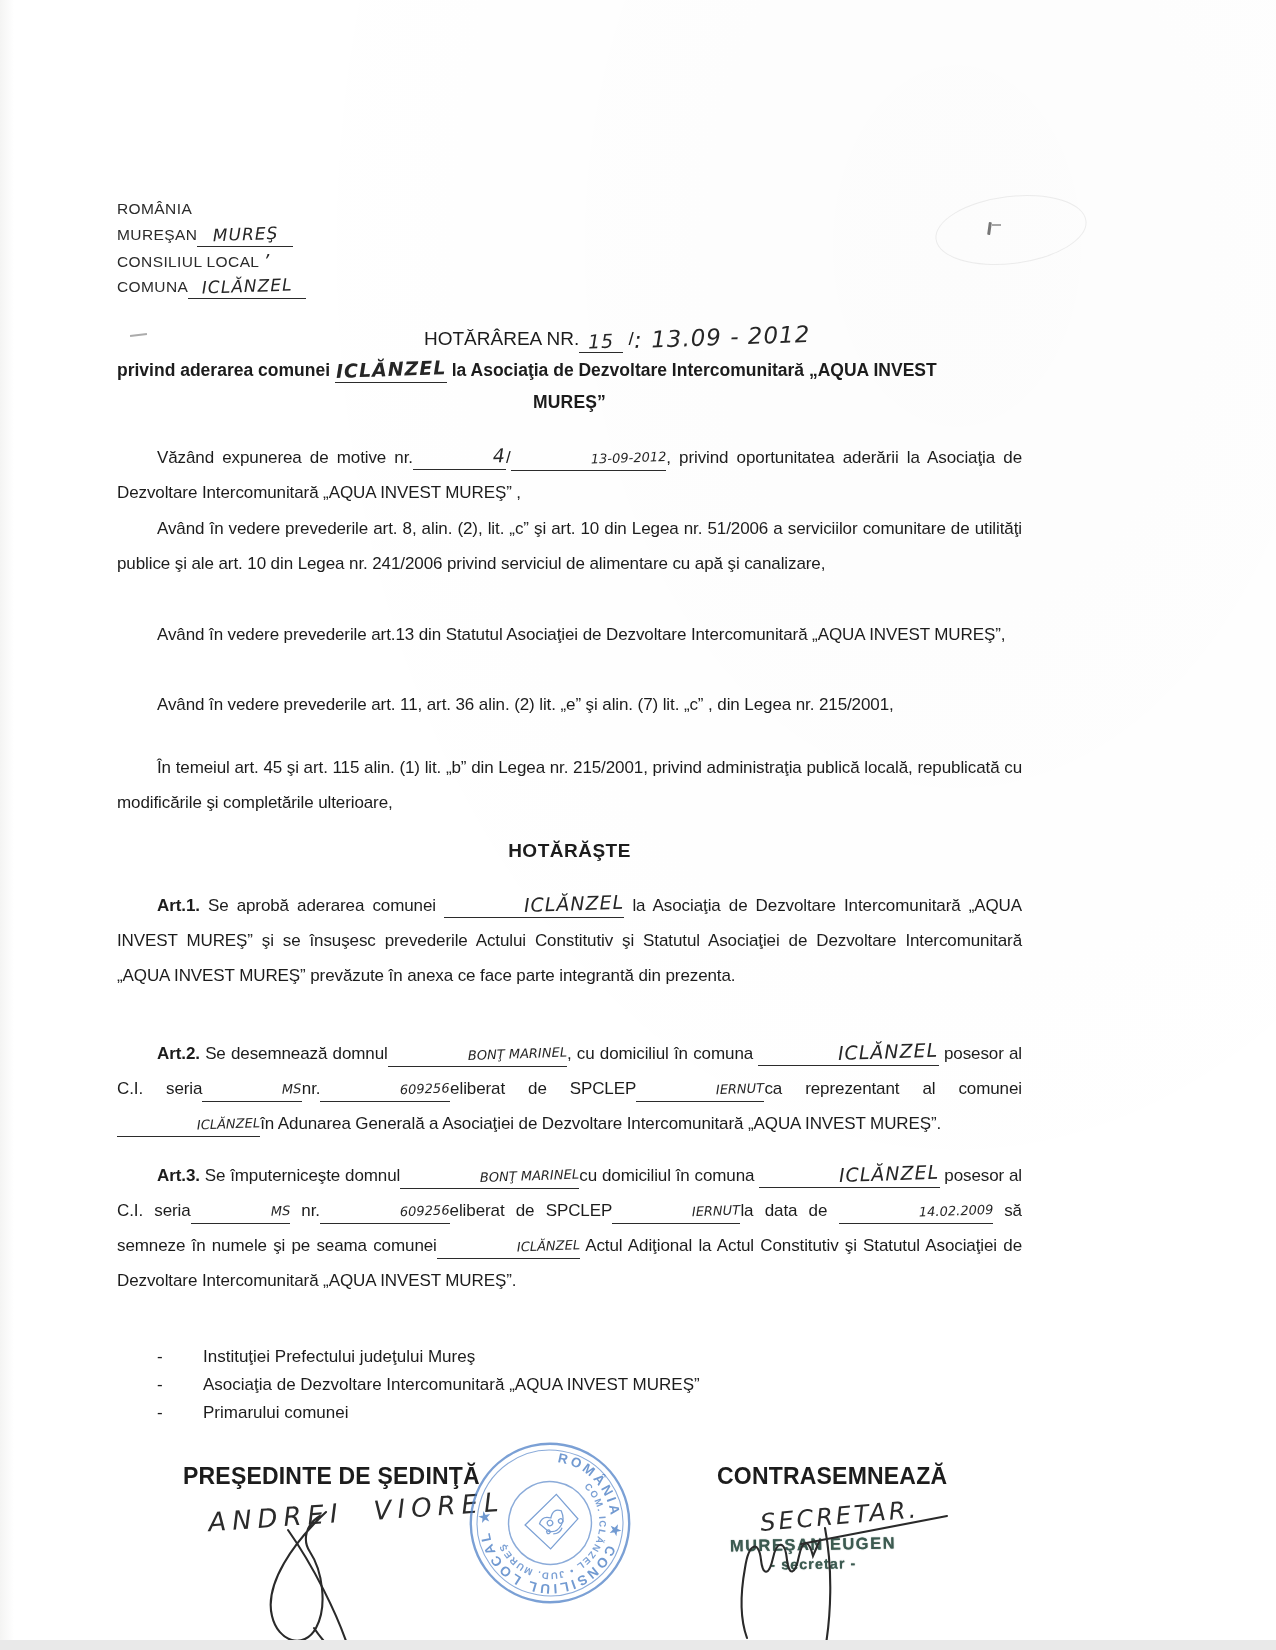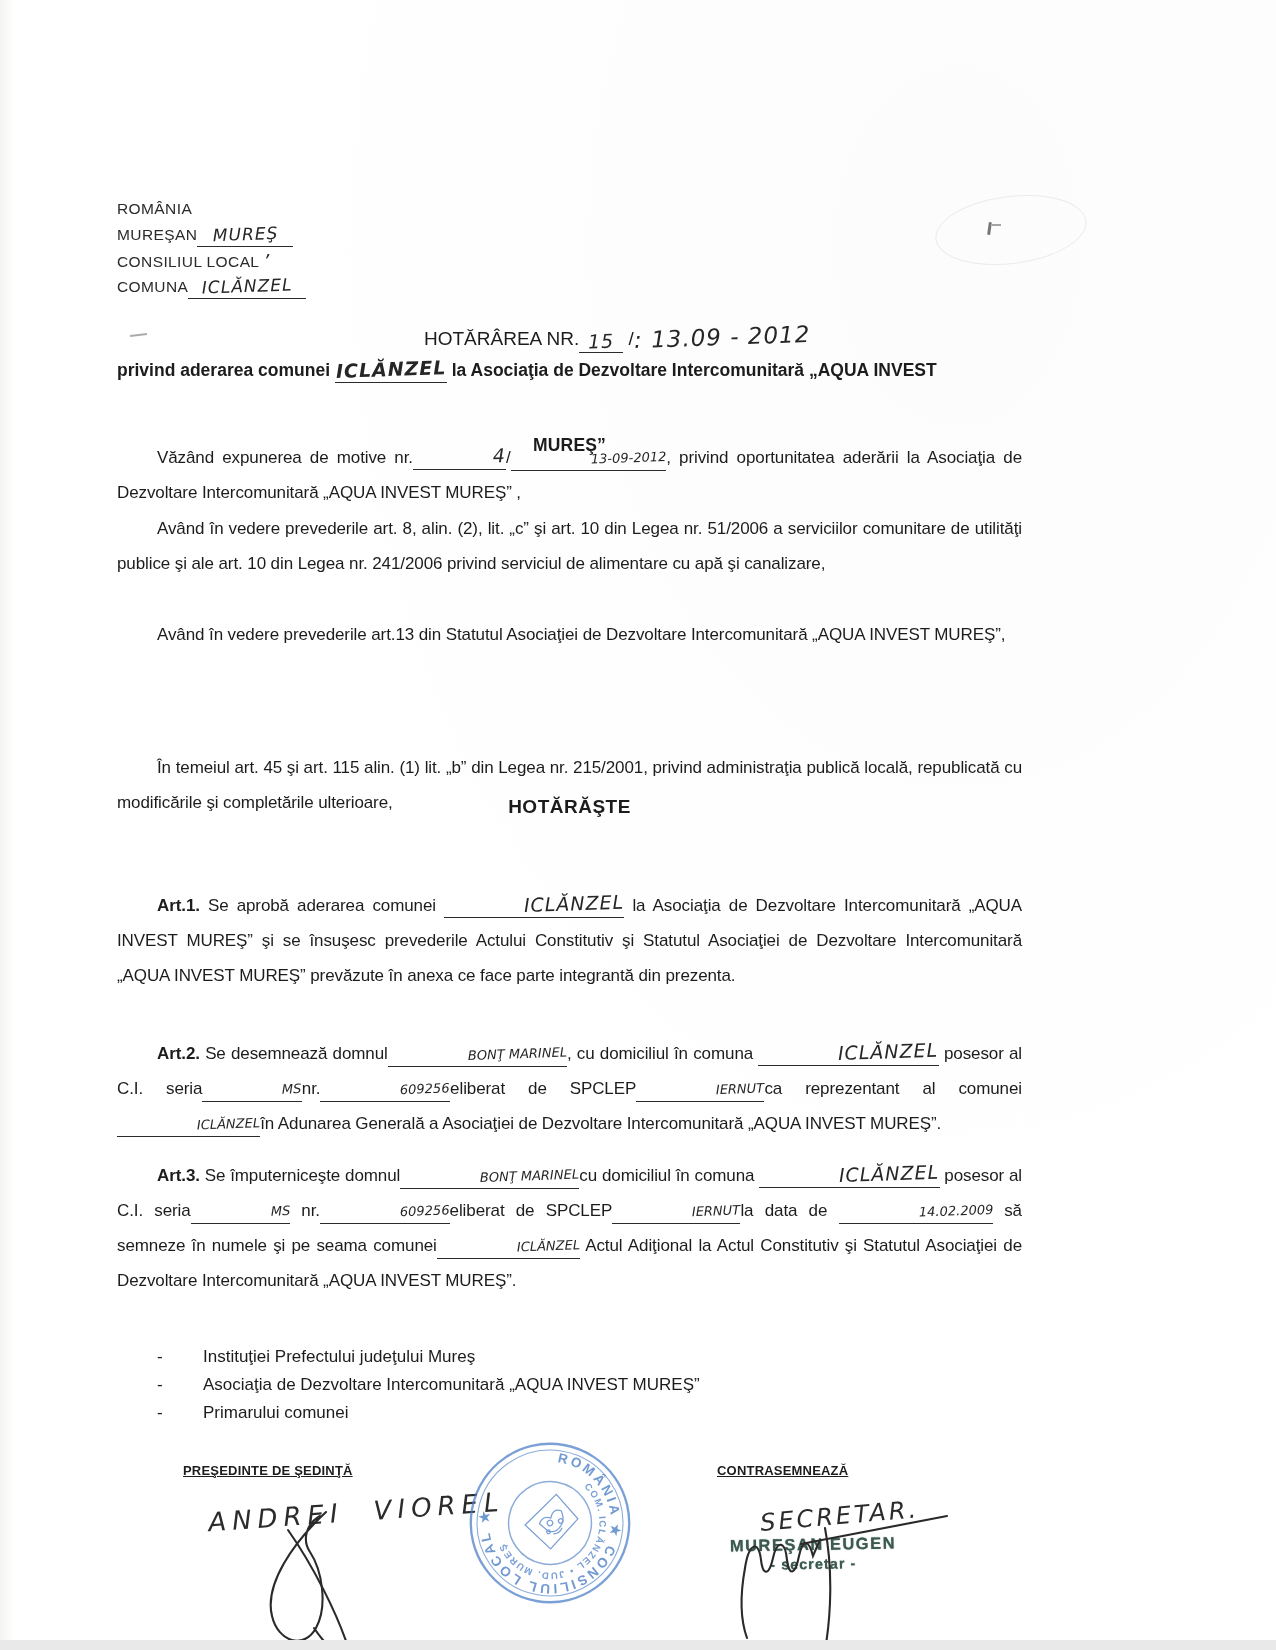--- a/index.html
+++ b/index.html
@@ -20,32 +20,32 @@
   .hand{font-family:"DejaVu Sans",sans-serif;font-style:italic;color:#262626;letter-spacing:1px;}
   .blank .hand{display:inline-block;transform:rotate(-2deg) translateY(-3px);font-size:19px;}
   .hand-sm{font-size:13px !important;letter-spacing:0 !important;}
   .hand-lg{font-size:23px !important;}
   .hdr-hand{font-size:17px !important;}
   .bold{font-weight:bold;}
   
   .title1{position:absolute;left:424px;top:324px;font-size:19px;white-space:nowrap;}
   .title1 .hand{display:inline-block;transform:rotate(-2deg);}
   .title2{position:absolute;left:117px;top:360px;width:905px;font-size:17.5px;}
-  .title3{position:absolute;left:117px;top:392px;width:905px;text-align:center;font-size:17.5px;font-weight:bold;letter-spacing:.2px;margin-top:43px;}
+  .title3{position:absolute;left:117px;top:392px;width:905px;text-align:center;font-size:17.5px;font-weight:bold;letter-spacing:.2px;}
   .title2{font-weight:bold;}
   .pen-dash{position:absolute;left:130px;top:334px;width:17px;height:2px;background:#666;opacity:.55;transform:rotate(-6deg);}
   
   .para{position:absolute;left:117px;width:905px;font-size:17px;line-height:35px;text-align:justify;text-indent:40px;letter-spacing:-.1px;}
-  .heading{position:absolute;left:117px;top:796px;width:905px;text-align:center;font-size:19px;font-weight:bold;letter-spacing:.5px;}
+  .heading{position:absolute;left:117px;top:840px;width:905px;text-align:center;font-size:19px;font-weight:bold;letter-spacing:.5px;}
   
   .comm-list{position:absolute;left:117px;top:1343px;width:905px;font-size:17px;}
   .comm-row{display:flex;line-height:28px;}
   .comm-dash{width:46px;padding-left:40px;}
   
-  .sig-title{position:absolute;font-size:13px;font-weight:bold;letter-spacing:.2px;white-space:nowrap;text-decoration:underline;}
+  .sig-title{position:absolute;font-size:23px;font-weight:bold;letter-spacing:.2px;white-space:nowrap;}
   .sig-hand-name{position:absolute;left:208px;top:1497px;font-family:"DejaVu Sans",sans-serif;font-style:italic;font-size:26px;letter-spacing:6px;word-spacing:16px;color:#2b2b2b;transform:rotate(-4deg);white-space:nowrap;}
   .sig-hand-role{position:absolute;left:760px;top:1502px;font-family:"DejaVu Sans",sans-serif;font-style:italic;font-size:24px;letter-spacing:3px;color:#2b2b2b;transform:rotate(-5deg);white-space:nowrap;}
   .sec-stamp{position:absolute;left:730px;top:1535px;transform:rotate(-1deg);color:#3c5a50;text-shadow:0 0 1px rgba(60,90,80,.85);white-space:nowrap;}
   .sec-stamp .l1{font-size:16.5px;font-weight:bold;letter-spacing:1.5px;}
   .sec-stamp .l2{font-size:14.5px;font-weight:bold;text-align:center;margin-top:2px;letter-spacing:1px;}
   .sig-svg{position:absolute;}
   
   .round-stamp{position:absolute;left:460px;top:1433px;width:180px;height:180px;transform:rotate(-35deg);opacity:.92;}
   
   .faint-mark{position:absolute;left:935px;top:196px;width:150px;height:66px;border:1px solid rgba(120,120,120,.18);border-radius:50%;transform:rotate(-7deg);opacity:.7;}
@@ -77,20 +77,21 @@
 
   <div class="pen-dash"></div>
 
   <div class="title1"><span>HOTĂRÂREA  NR.</span><span class="blank" style="min-width: 44px;"><span class="hand">15</span></span><span> /</span><span class="hand hand-lg"> : 13.09 - 2012</span></div>
   <div class="title2"><span>privind aderarea comunei </span><span class="blank" style="min-width: 112px;"><span class="hand">ICLĂNZEL</span></span><span> la Asociaţia de Dezvoltare Intercomunitară „AQUA INVEST</span></div>
   <div class="title3">MUREŞ”</div>
 
   <div class="para" style="top:440px"><span>Văzând expunerea de motive nr.</span><span class="blank" style="min-width: 56px;"><span class="hand">4</span></span><span>/</span><span class="blank" style="min-width: 62px;"><span class="hand hand-sm">13-09-2012</span></span><span>, privind oportunitatea aderării la Asociaţia de Dezvoltare Intercomunitară „AQUA INVEST MUREŞ” ,</span></div>
   <div class="para" style="top:511px"><span>Având  în vedere prevederile art. 8, alin. (2), lit. „c” şi art. 10 din Legea nr. 51/2006 a serviciilor comunitare de utilităţi publice şi ale art. 10 din Legea nr. 241/2006 privind serviciul de alimentare cu apă şi canalizare,</span></div>
   <div class="para" style="top:617px"><span>Având în vedere prevederile art.13 din Statutul Asociaţiei de Dezvoltare Intercomunitară „AQUA INVEST MUREŞ”,</span></div>
+  <div class="para" style="top:687px"><span>Având în vedere prevederile art. 11, art. 36 alin. (2) lit. „e” şi alin. (7) lit. „c” , din Legea nr. 215/2001,</span></div>
   <div class="para" style="top:750px"><span>În temeiul art. 45 şi art. 115 alin. (1) lit. „b” din Legea nr. 215/2001, privind administraţia publică locală, republicată cu modificările şi completările ulterioare,</span></div>
 
   <div class="heading">HOTĂRĂŞTE</div>
 
   <div class="para" style="top:888px"><span class="bold">Art.1.</span><span>  Se  aprobă  aderarea  comunei </span><span class="blank" style="min-width: 118px;"><span class="hand">ICLĂNZEL</span></span><span> la Asociaţia de Dezvoltare Intercomunitară „AQUA INVEST MUREŞ” şi se însuşesc prevederile Actului Constitutiv şi Statutul Asociaţiei de Dezvoltare Intercomunitară „AQUA INVEST MUREŞ” prevăzute în anexa ce face parte integrantă din prezenta.</span></div>
   <div class="para" style="top:1036px"><span class="bold">Art.2.</span><span>  Se desemnează domnul</span><span class="blank" style="min-width: 132px;"><span class="hand hand-sm">BONŢ MARINEL</span></span><span>, cu domiciliul în comuna </span><span class="blank" style="min-width: 104px;"><span class="hand">ICLĂNZEL</span></span><span> posesor al C.I. seria</span><span class="blank" style="min-width: 26px;"><span class="hand hand-sm">MS</span></span><span>nr.</span><span class="blank" style="min-width: 30px;"><span class="hand hand-sm">609256</span></span><span>eliberat de SPCLEP</span><span class="blank" style="min-width: 56px;"><span class="hand hand-sm">IERNUT</span></span><span>ca reprezentant al comunei </span><span class="blank" style="min-width: 86px;"><span class="hand hand-sm">ICLĂNZEL</span></span><span>în Adunarea Generală a Asociaţiei de Dezvoltare Intercomunitară „AQUA INVEST MUREŞ”.</span></div>
   <div class="para" style="top:1158px"><span class="bold">Art.3.</span><span>  Se  împuterniceşte  domnul</span><span class="blank" style="min-width: 128px;"><span class="hand hand-sm">BONŢ MARINEL</span></span><span>cu  domiciliul  în  comuna </span><span class="blank" style="min-width: 110px;"><span class="hand">ICLĂNZEL</span></span><span> posesor al C.I. seria</span><span class="blank" style="min-width: 24px;"><span class="hand hand-sm">MS</span></span><span> nr.</span><span class="blank" style="min-width: 28px;"><span class="hand hand-sm">609256</span></span><span>eliberat de SPCLEP</span><span class="blank" style="min-width: 54px;"><span class="hand hand-sm">IERNUT</span></span><span>la data de </span><span class="blank" style="min-width: 90px;"><span class="hand hand-sm">14.02.2009</span></span><span> să semneze în numele şi pe seama comunei</span><span class="blank" style="min-width: 92px;"><span class="hand hand-sm">ICLĂNZEL</span></span><span> Actul Adiţional la Actul Constitutiv şi Statutul Asociaţiei de Dezvoltare Intercomunitară „AQUA INVEST MUREŞ”.</span></div>
 
   <div class="comm-list">
     <div class="comm-row">

